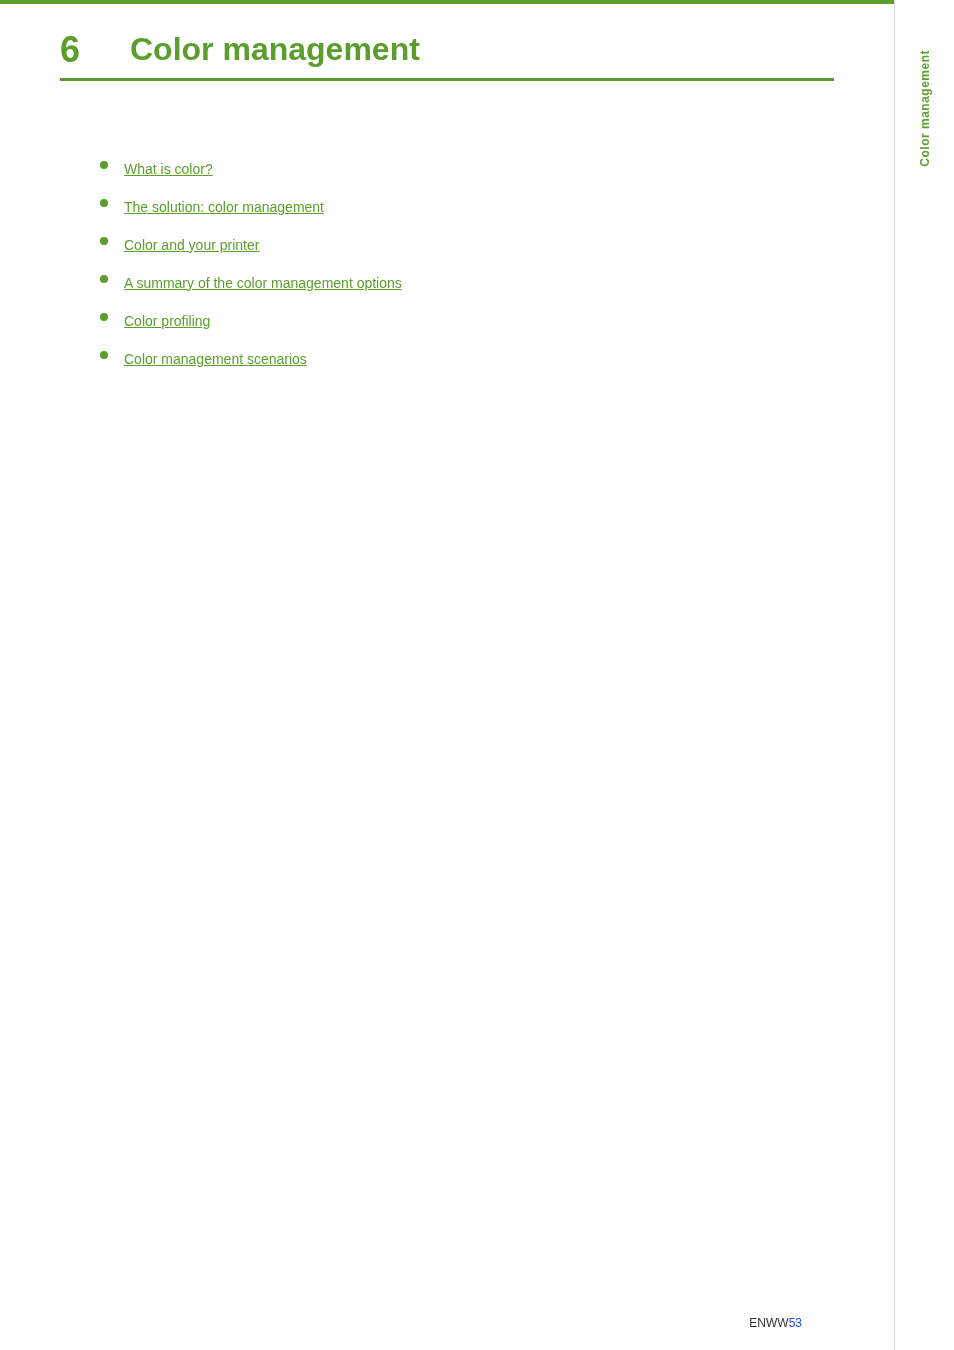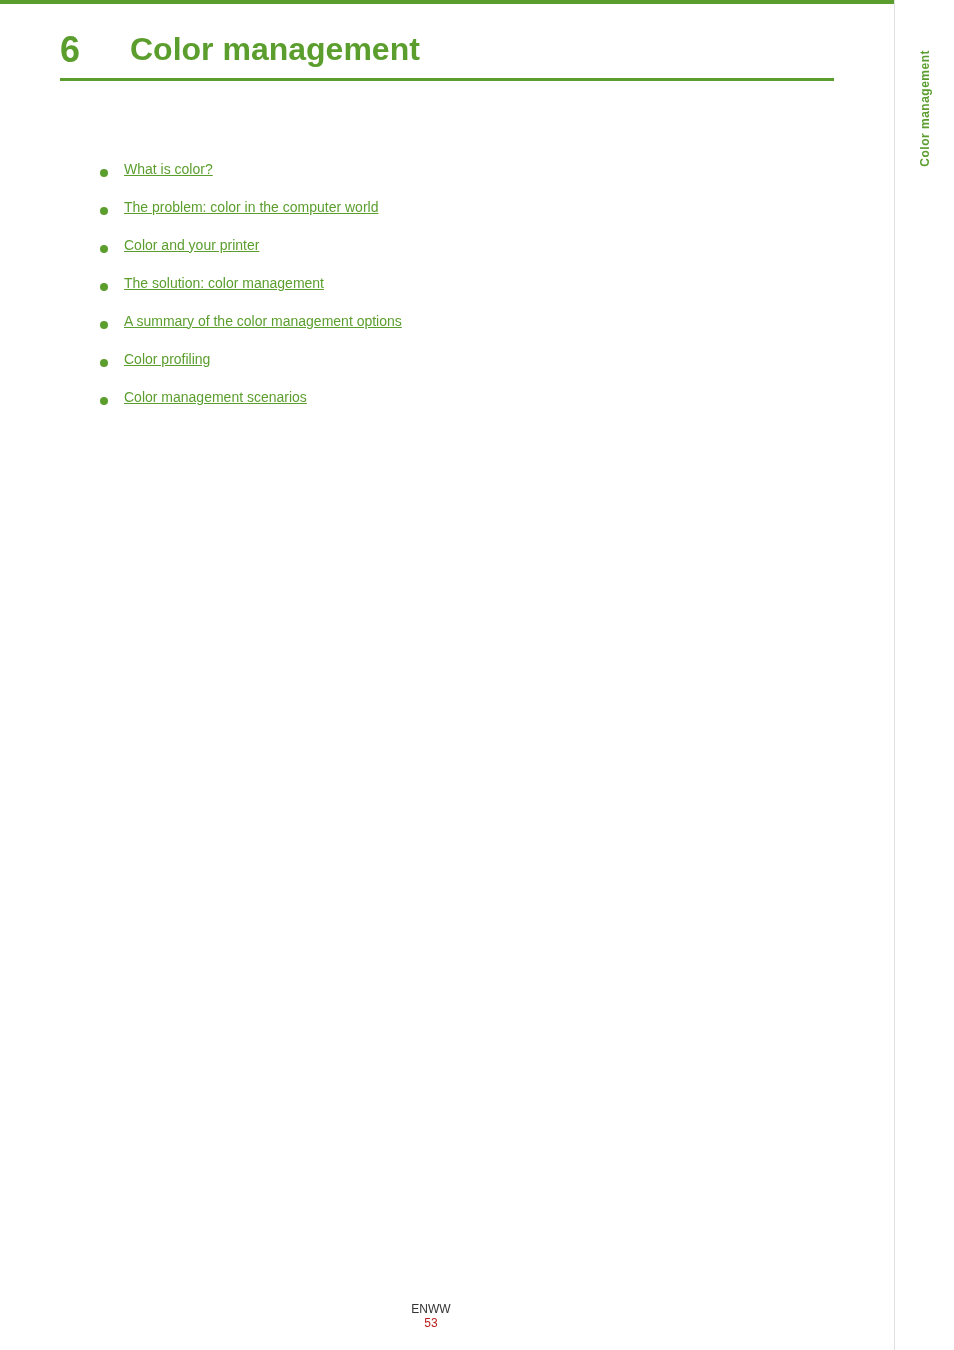--- a/index.html
+++ b/index.html
@@ -101,21 +101,21 @@
 
     
     .toc-list {
       list-style: none;
       margin-top: 80px;
       margin-left: 40px;
     }
 
     .toc-list li {
       display: flex;
-      align-items: flex-end;
+      align-items: flex-start;
       margin-bottom: 22px;
     }
 
     .bullet {
       width: 8px;
       height: 8px;
       border-radius: 50%;
       background: #5b9e2e;
       margin-right: 16px;
       flex-shrink: 0;
@@ -130,31 +130,30 @@
 
     
     .footer {
       position: absolute;
       bottom: 20px;
       left: 60px;
       right: 92px;
       display: flex;
       justify-content: flex-end;
       align-items: center;
-      flex-direction: column;
     }
 
     .footer-left {
       font-size: 12px;
       color: #333333;
     }
 
     .footer-right {
       font-size: 12px;
-      color: #b91c1c;
+      color: #1d4ed8;
     }
   </style>
 </head>
 <body>
 
 <div class="page-container">
 
   <div class="top-accent-line"></div>
 
   <div class="side-tab">
@@ -170,33 +169,29 @@
       <span class="chapter-title">Color management</span>
     </div>
 
     <ul class="toc-list">
 
       <li>
         <span class="bullet"></span>
         <a class="toc-link" href="#">What is color?</a>
       </li>
 
-      <li>
-        <span class="bullet"></span>
-        <a class="toc-link" href="#">The problem: color in the computer world</a>
+
+      <li>
+        <span class="bullet"></span>
+        <a class="toc-link" href="#">The solution: color management</a>
       </li>
 
       <li>
         <span class="bullet"></span>
         <a class="toc-link" href="#">Color and your printer</a>
-      </li>
-
-      <li>
-        <span class="bullet"></span>
-        <a class="toc-link" href="#">The solution: color management</a>
       </li>
 
       <li>
         <span class="bullet"></span>
         <a class="toc-link" href="#">A summary of the color management options</a>
       </li>
 
 
       <li>
         <span class="bullet"></span>

